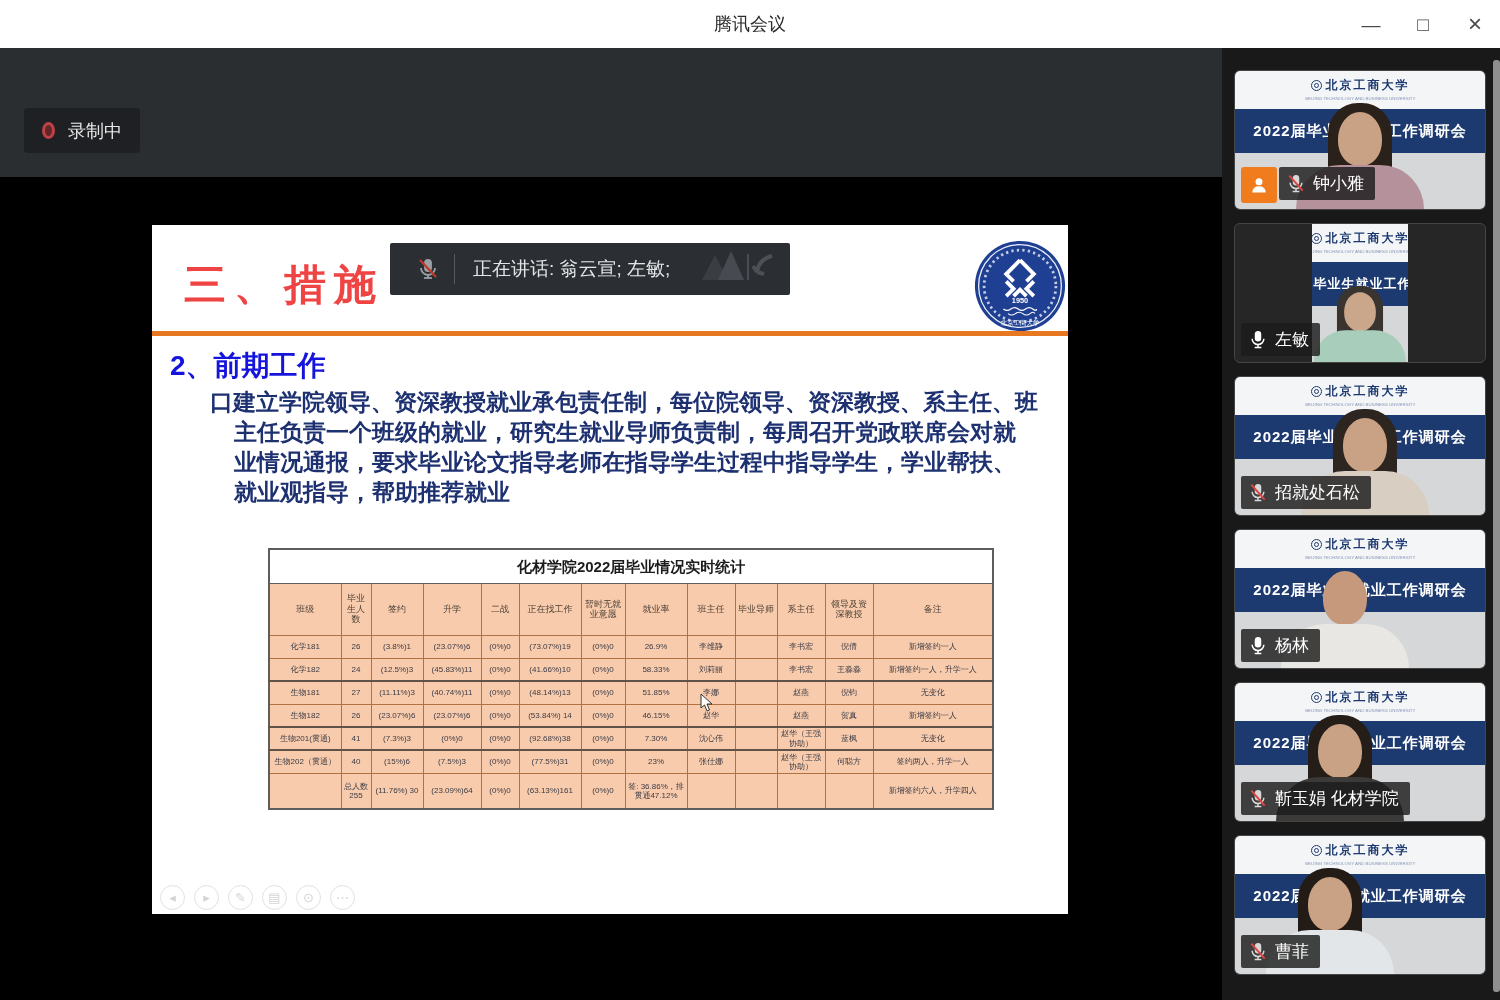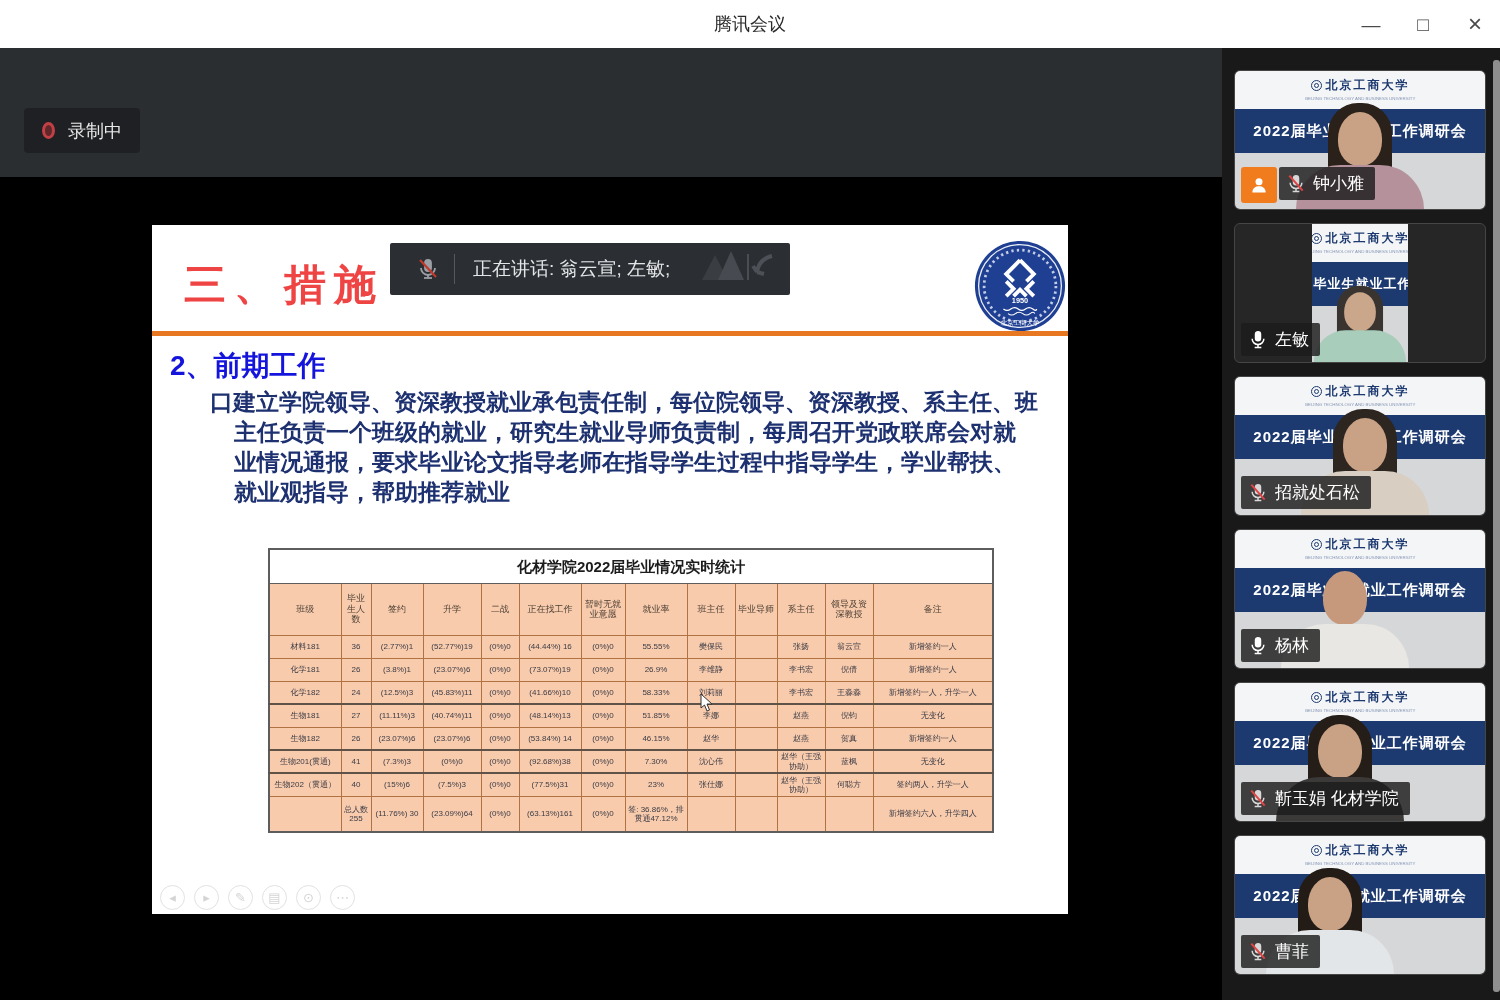--- a/index.html
+++ b/index.html
@@ -212,35 +212,20 @@
                   <td>正在找工作</td>
                   <td>暂时无就业意愿</td>
                   <td>就业率</td>
                   <td>班主任</td>
                   <td>毕业导师</td>
                   <td>系主任</td>
                   <td>领导及资深教授</td>
                   <td>备注</td>
                 </tr>
                 <tr class="t-row">
-                  <td>材料181</td>
-                  <td>36</td>
-                  <td>(2.77%)1</td>
-                  <td>(52.77%)19</td>
-                  <td>(0%)0</td>
-                  <td>(44.44%) 16</td>
-                  <td>(0%)0</td>
-                  <td>55.55%</td>
-                  <td>樊保民</td>
-                  <td></td>
-                  <td>张扬</td>
-                  <td>翁云宣</td>
-                  <td>新增签约一人</td>
-                </tr>
-                <tr class="t-row">
                   <td>化学181</td>
                   <td>26</td>
                   <td>(3.8%)1</td>
                   <td>(23.07%)6</td>
                   <td>(0%)0</td>
                   <td>(73.07%)19</td>
                   <td>(0%)0</td>
                   <td>26.9%</td>
                   <td>李维静</td>
                   <td></td>

